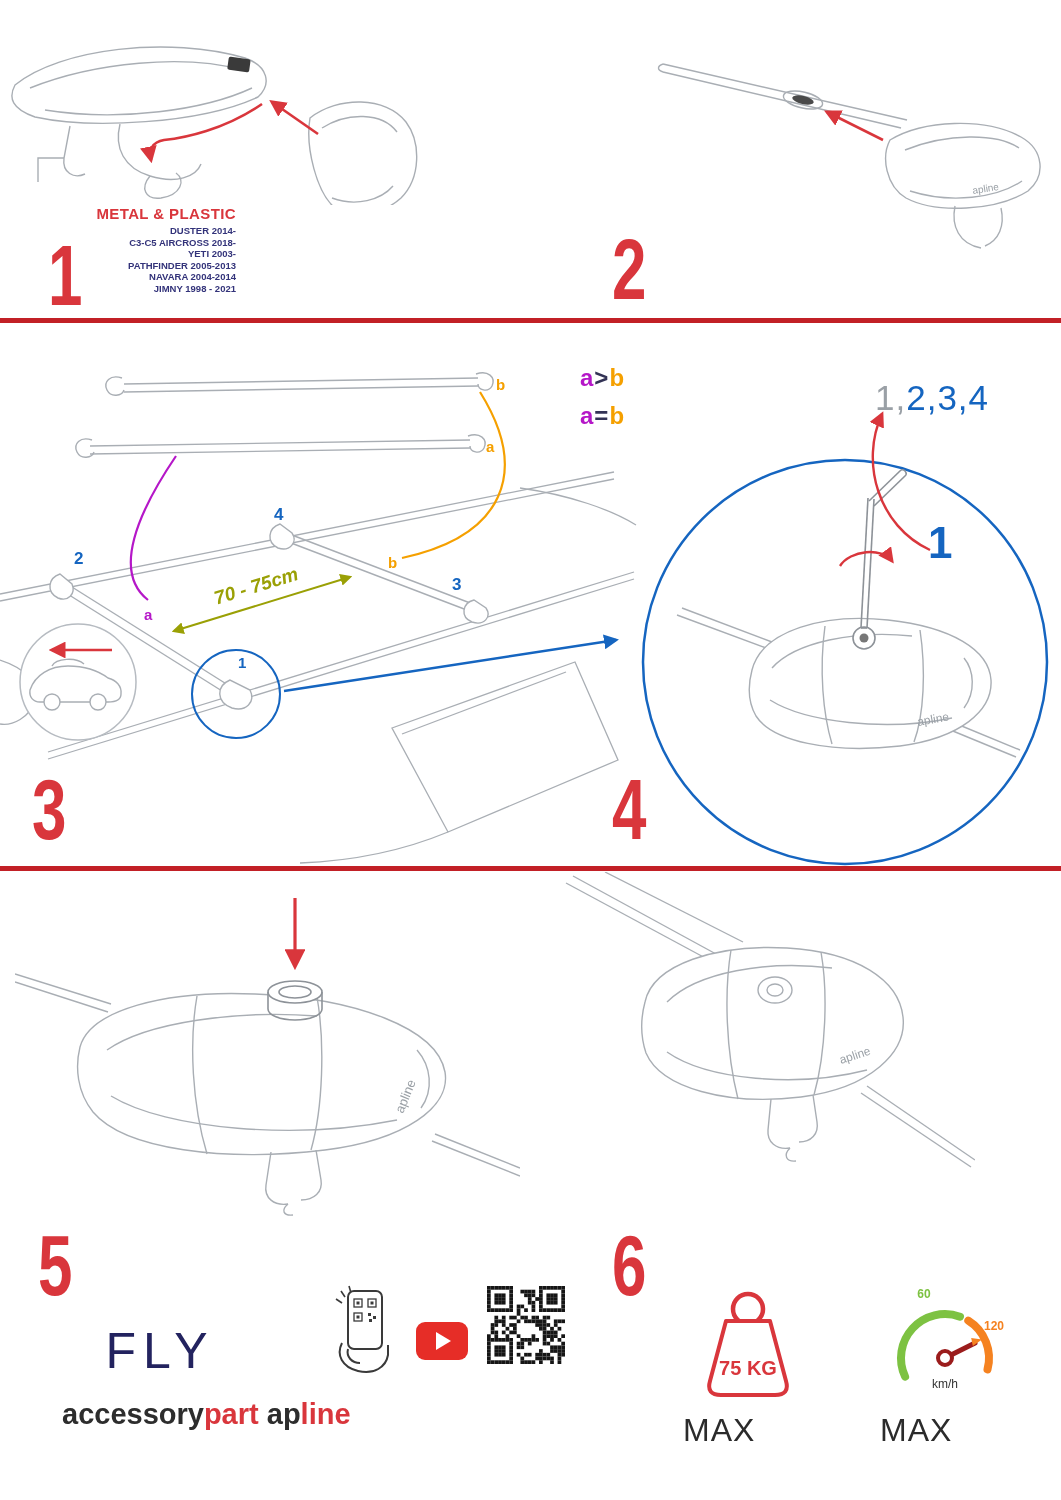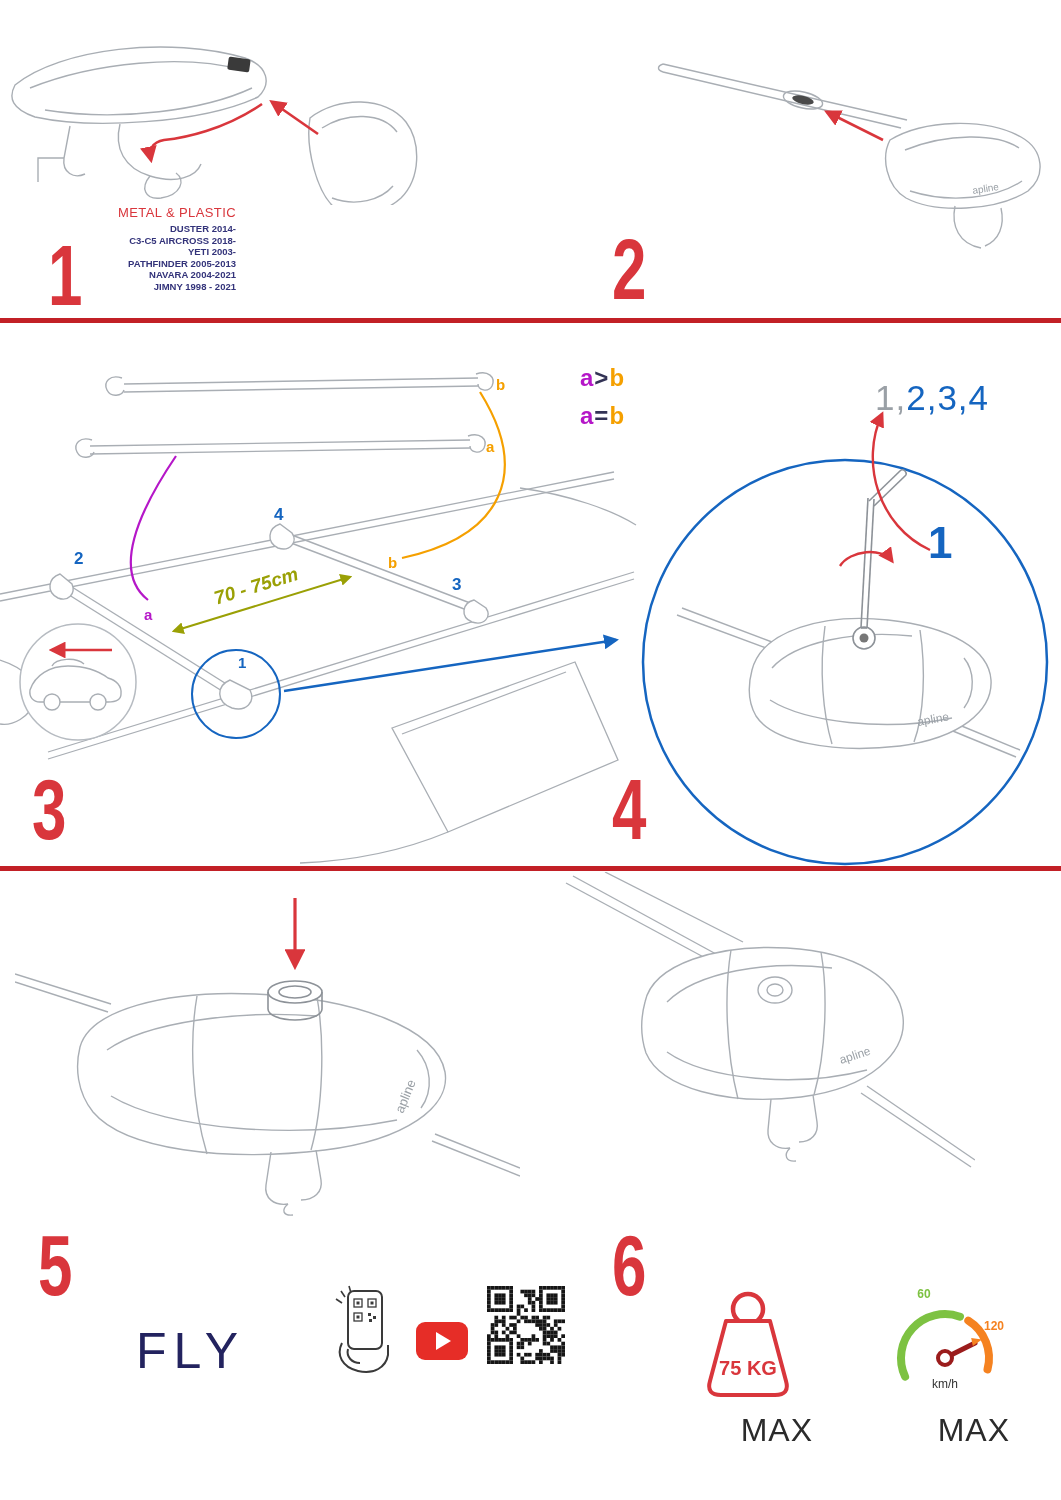--- a/index.html
+++ b/index.html
@@ -3,33 +3,33 @@
 <meta charset="utf-8">
 <style>
   *{margin:0;padding:0;box-sizing:border-box}
   body{background:#e9e9e9;font-family:"Liberation Sans",sans-serif}
   .page{position:relative;width:1061px;height:1500px;background:#ffffff;margin:0 auto;overflow:hidden}
   .abs{position:absolute}
   .divider{position:absolute;left:0;width:1061px;height:5px;background:#c22026}
   .step-num{position:absolute;font-weight:700;color:#d9363c;font-size:86px;line-height:1;
             transform:scaleX(.72);transform-origin:left bottom;letter-spacing:-3px}
   .s1-text{position:absolute;left:40px;top:205px;width:196px;text-align:right}
-  .s1-material{font-size:13px;font-weight:400;color:#d9363c;letter-spacing:.4px;margin-bottom:3px}
+  .s1-material{font-size:15px;font-weight:700;color:#d9363c;letter-spacing:.4px;margin-bottom:3px}
   .s1-model{font-size:9.5px;font-weight:700;color:#33337a;line-height:11.5px}
   .formulas{position:absolute;left:580px;top:364px}
   .formula{font-size:24px;font-weight:700;margin-bottom:10px;letter-spacing:1px}
   .f-left{color:#b517c8}.f-op{color:#333355}.f-right{color:#f5a000}
   .seq{position:absolute;left:875px;top:378px;font-size:35px;font-weight:400;letter-spacing:1px}
   .seq-grey{color:#9aa0a6}.seq-blue{color:#1565c0}
   .callout-one{position:absolute;left:928px;top:518px;font-size:44px;font-weight:700;color:#1565c0}
-  .fly{position:absolute;left:75px;top:1322px;width:170px;text-align:right;
+  .fly{position:absolute;left:75px;top:1322px;width:170px;text-align:center;
        font-size:50px;font-weight:500;color:#23235f;letter-spacing:7px}
   .brandline{position:absolute;left:62px;top:1398px;font-size:29px;font-weight:600;white-space:nowrap}
   .b-dark{color:#2d2d2d}.b-red{color:#d9363c}
-  .max-label{position:absolute;width:130px;text-align:right;font-size:32px;font-weight:500;color:#2b2b2b;letter-spacing:1px}
+  .max-label{position:absolute;width:130px;text-align:left;font-size:32px;font-weight:500;color:#2b2b2b;letter-spacing:1px}
   svg text{font-family:"Liberation Sans",sans-serif}
 </style>
 </head>
 <body>
 
 <div class="page">
 
   <svg class="abs" style="left:0;top:30px" width="430" height="175" viewBox="0 0 430 175">
     <defs>
       <marker id="mr1" viewBox="0 0 10 10" refX="8" refY="5" markerWidth="6.5" markerHeight="6.5" orient="auto-start-reverse">
@@ -56,21 +56,21 @@
       <path d="M262,74 C224,100 184,108 164,110 C152,112 149,120 151,130" marker-end="url(#mr1)"></path>
     </g>
   </svg>
 
   <div class="s1-text">
     <div class="s1-material">METAL &amp; PLASTIC</div>
     <div class="s1-model">DUSTER 2014-</div>
     <div class="s1-model">C3-C5 AIRCROSS 2018-</div>
     <div class="s1-model">YETI 2003-</div>
     <div class="s1-model">PATHFINDER 2005-2013</div>
-    <div class="s1-model">NAVARA 2004-2021</div>
+    <div class="s1-model">NAVARA 2004-2014</div>
     <div class="s1-model">JIMNY 1998 - 2021</div>
   </div>
 
   <div class="step-num" style="left:48px;top:232px">1</div>
 
   <svg class="abs" style="left:655px;top:48px" width="400" height="212" viewBox="0 0 400 212">
     <defs>
       <marker id="mr2" viewBox="0 0 10 10" refX="8" refY="5" markerWidth="6.5" markerHeight="6.5" orient="auto-start-reverse">
         <path d="M0,0 L10,5 L0,10 Z" fill="#d9363c"></path>
       </marker>
@@ -284,20 +284,21 @@
       <path d="M268,223 L272,250 C274,262 266,270 254,270"></path>
       <path d="M245,276 C238,283 241,290 251,289"></path>
     </g>
     <text x="296" y="192" font-size="12" fill="#9aa0a6" transform="rotate(-18 296 192)">apline</text>
   </svg>
 
   <div class="step-num" style="left:612px;top:1222px">6</div>
 
   <div class="fly">FLY</div>
 
+  <div class="brandline"><span class="b-dark">accessory</span><span class="b-red">part</span><span>&nbsp;</span><span class="b-dark">ap</span><span class="b-red">line</span></div>
 
   <svg class="abs" style="left:328px;top:1283px" width="72" height="92" viewBox="0 0 72 92">
     <g stroke="#3a3a3a" stroke-width="1.6" fill="none">
       <path d="M8,16 L14,20"></path>
         <path d="M13,8 L17,14"></path>
         <path d="M21,3 L23,10"></path>
     </g>
     <rect x="20" y="8" width="34" height="58" rx="6" stroke="#3a3a3a" stroke-width="2" fill="#fff"></rect>
     <g stroke="#3a3a3a" stroke-width="1.3" fill="none">
       <rect x="26" y="16" width="8" height="8"></rect>

